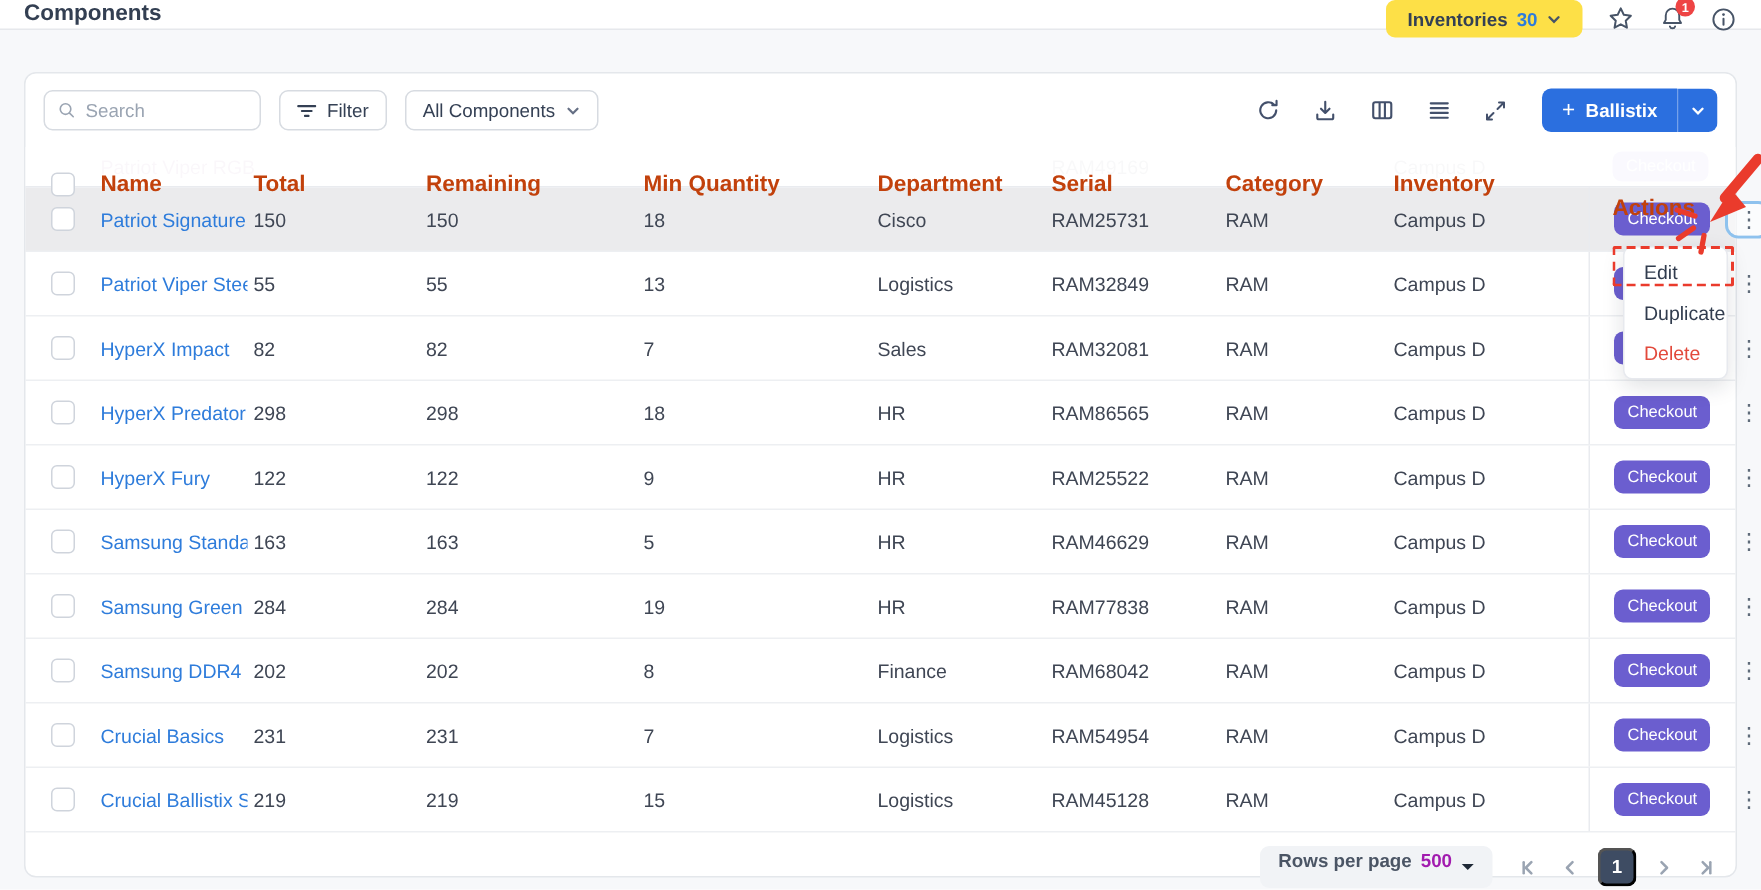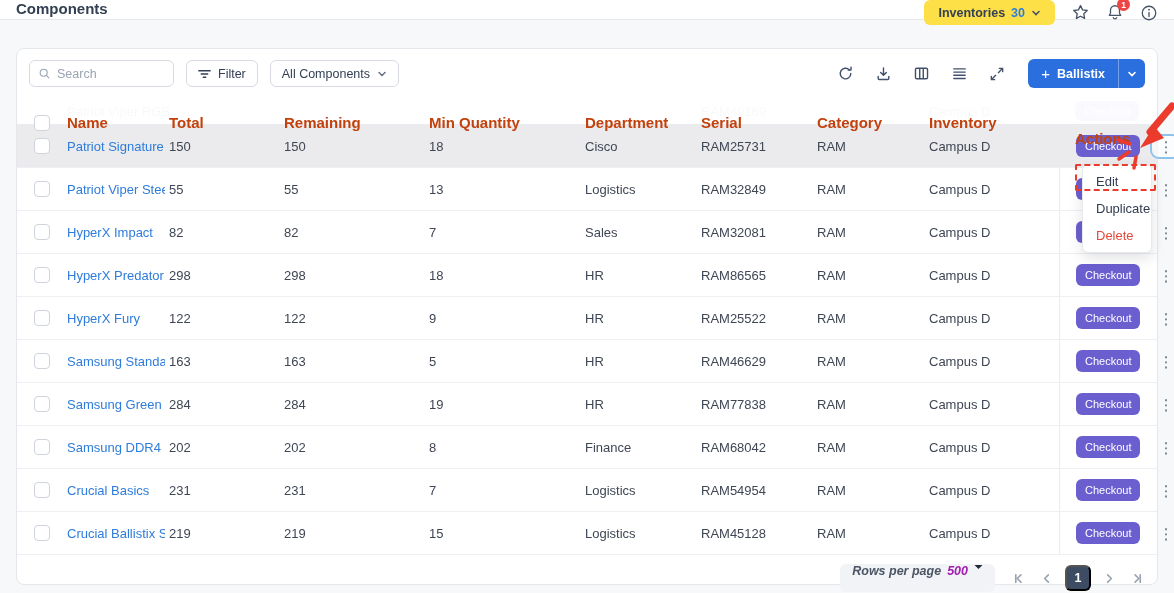--- a/index.html
+++ b/index.html
@@ -47,21 +47,21 @@
   .checkbox { width:16px; height:16px; border:1.5px solid #cfd4dc; border-radius:4px; background:#fff; cursor:pointer; }
   .name-link { color:#2e7cdb; text-decoration:none; white-space:nowrap; overflow:hidden; display:block; max-width:98px; cursor:pointer; }
   .cell-actions { display:flex; align-items:center; gap:12px; padding-left:16px; height:100%; border-left:1px solid #e9ebef; }
   .checkout-btn { background:#6b5ecf; color:#fff; border:none; font-family:inherit; font-size:11px; padding:5px 9px; border-radius:6px; cursor:pointer; }
   .kebab { background:none; border:none; color:#5f6b7a; font-size:15px; line-height:1; cursor:pointer; padding:3px 6px; border-radius:7px; }
   .row.active .kebab { box-shadow:0 0 0 2px #8ec2ee; background:rgba(255,255,255,.55); }
   .head-pad-left { padding-left:16px;margin-top:32px; }
 
   
   .card-footer { margin-top:auto; display:flex; align-items:center; justify-content:flex-end; gap:16px; padding:9px 12px 11px; }
-  .rpp-pill { background:#f1f3f6; border-radius:6px; height:28px; display:flex; align-items:flex-start; gap:6px; padding:0 12px; cursor:pointer;font-style:italic; }
+  .rpp-pill { background:#f1f3f6; border-radius:6px; height:28px; display:flex; align-items:flex-end; gap:6px; padding:11px 12px; cursor:pointer; }
   .rpp-pill .lbl { font-size:12.5px; color:#4b5565; font-weight:bold; }
   .rpp-pill .val { font-size:12.5px; font-weight:bold; color:#a21caf; }
   .pager { display:flex; align-items:center; gap:10px; }
   .pg-btn { background:none; border:none; color:#9aa4b2; cursor:pointer; display:flex; padding:2px; }
   .pg-current { width:26px; height:26px; background:#3e4c63; color:#fff; font-size:12.5px; font-weight:bold; border-radius:6px; display:flex; align-items:center; justify-content:center; cursor:pointer; }
 
   
   .ctx-menu { position:absolute; left:1082px; top:164px; width:70px; background:#fff; border:1px solid #e7e9ee; border-radius:6px; box-shadow:0 5px 14px rgba(20,30,50,.13); padding:3px 0; z-index:30; }
   .ctx-item { font-size:13px; color:#313c4e; padding:6px 13px; cursor:pointer; white-space:nowrap; }
   .ctx-item.danger { color:#e2493b; }

